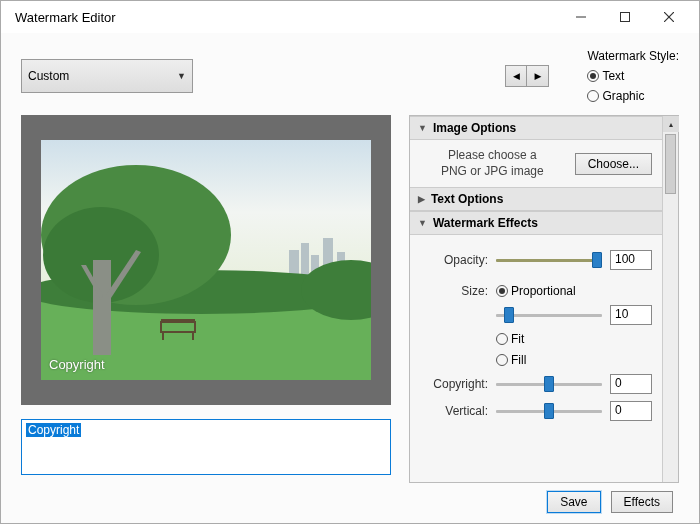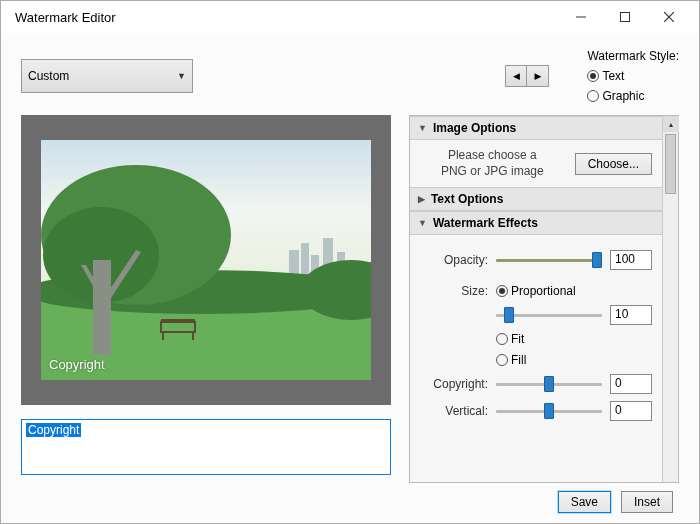--- a/index.html
+++ b/index.html
@@ -232,16 +232,16 @@
           <div class="vscroll">
             <div class="arrow up">▴</div>
             <div class="thumb"></div>
           </div>
         </div>
       </div>
     </div>
 
     <div class="footer">
       <button class="btn primary">Save</button>
-      <button class="btn">Inset</button>
+      <button class="btn">Effects</button>
     </div>
   </div>
 </div>
 
 </body></html>

